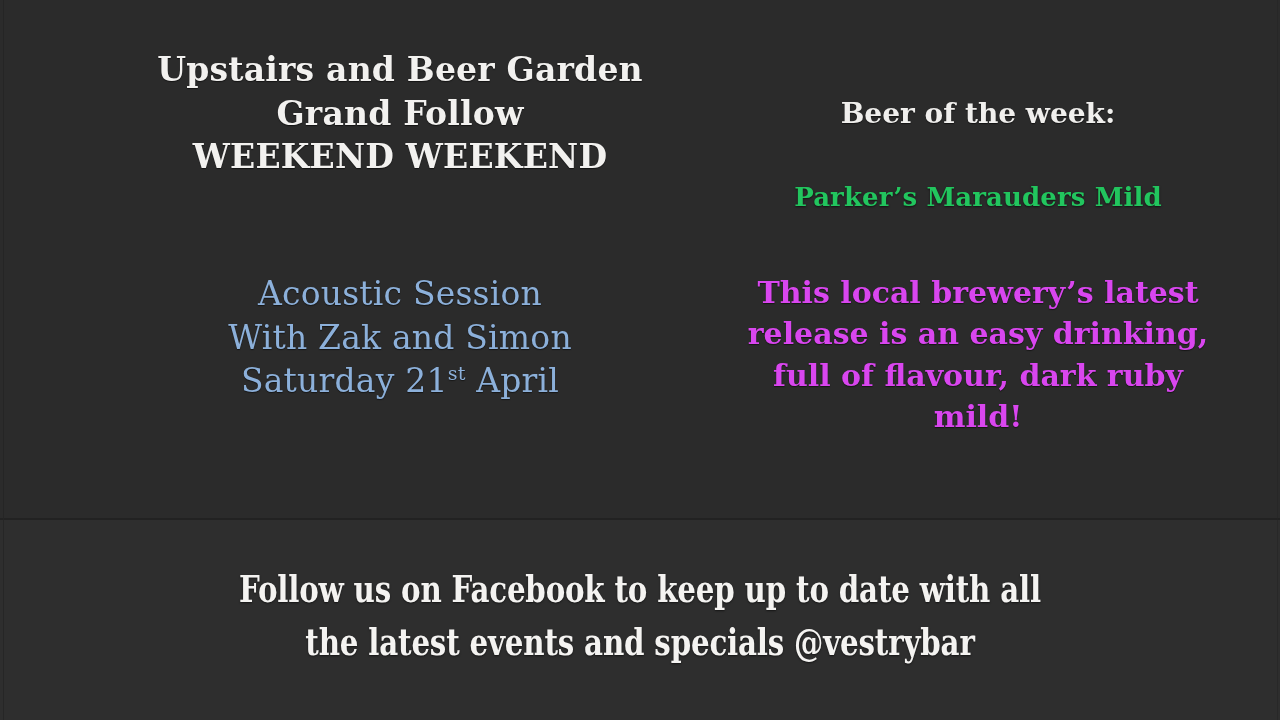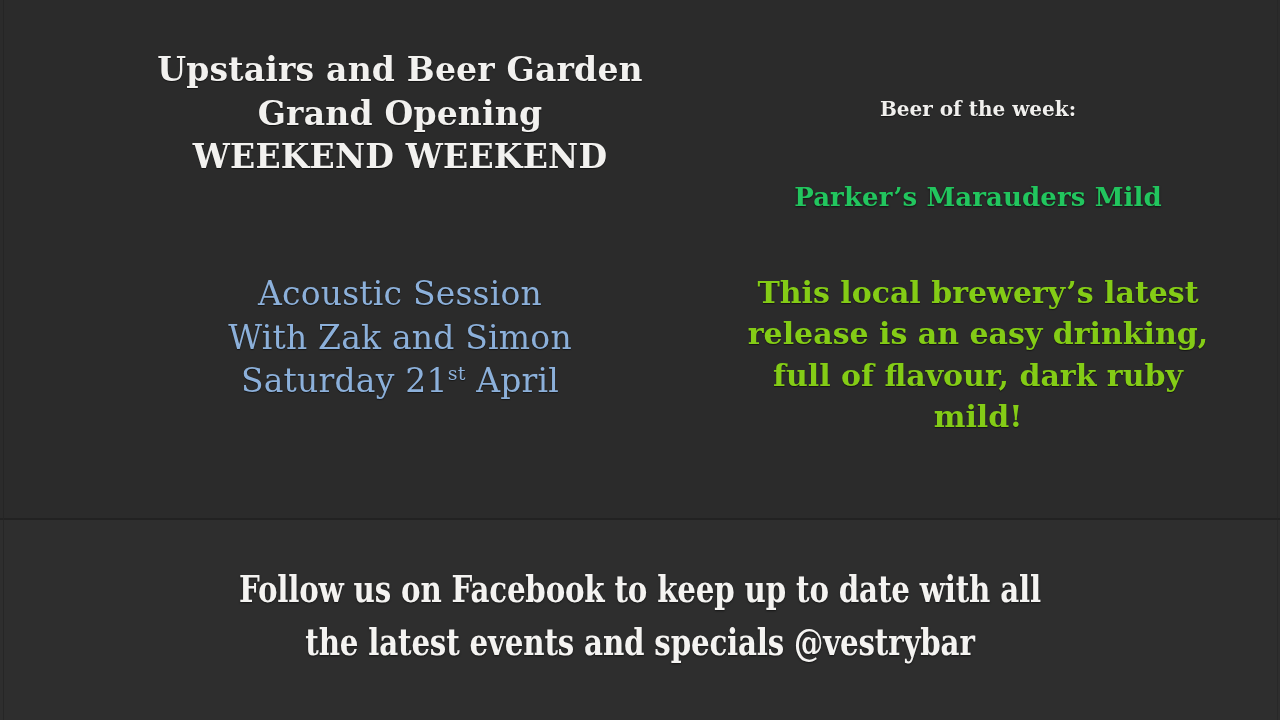--- a/index.html
+++ b/index.html
@@ -121,41 +121,41 @@
     line-height: 0;
     margin-top: 9px;
   }
 
   
   .beer-label {
     left: 0;
     top: 99px;
     width: 576px;
     color: #f0efed;
-    font-size: 20px;
+    font-size: 28px;
     font-weight: 700;
     text-shadow: 0 1px 1px rgba(0,0,0,0.55);
   }
 
   .beer-name {
     left: 0;
     top: 183px;
     width: 576px;
     color: #22c55e;
     font-size: 26px;
     font-weight: 800;
     letter-spacing: 0.1px;
     text-shadow: 0 1px 2px rgba(0,0,0,0.6);
   }
 
   .beer-desc {
     left: 0;
     top: 272px;
     width: 576px;
-    color: #84cc16;
+    color: #d946ef;
     font-size: 30px;
     font-weight: 600;
     line-height: 1.38;
     text-shadow: 0 1px 1px rgba(0,0,0,0.5);
   }
   .beer-desc .line { display: block; }
 
   
   .footer-msg {
     position: absolute;
@@ -179,21 +179,21 @@
 <body>
 
 <div id="screen">
 
   <div class="panel-top">
 
     <div class="col-left">
 
       <div class="block headline">
         <span class="line">Upstairs and Beer Garden</span>
-        <span class="line">Grand Opening</span>
+        <span class="line">Grand Follow</span>
         <span class="line">WEEKEND WEEKEND</span>
       </div>
 
       <div class="block session">
         <span class="line">Acoustic Session</span>
         <span class="line">With Zak and Simon</span>
         <span class="line"><span>Saturday 21</span><sup>st</sup><span> April</span></span>
       </div>
 
     </div>

